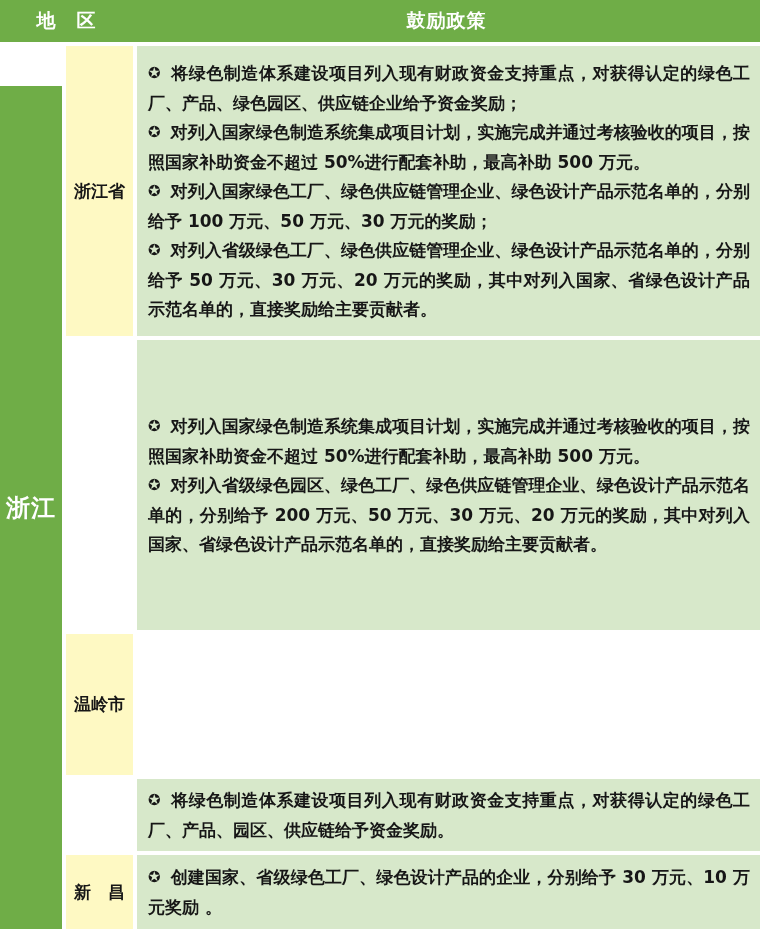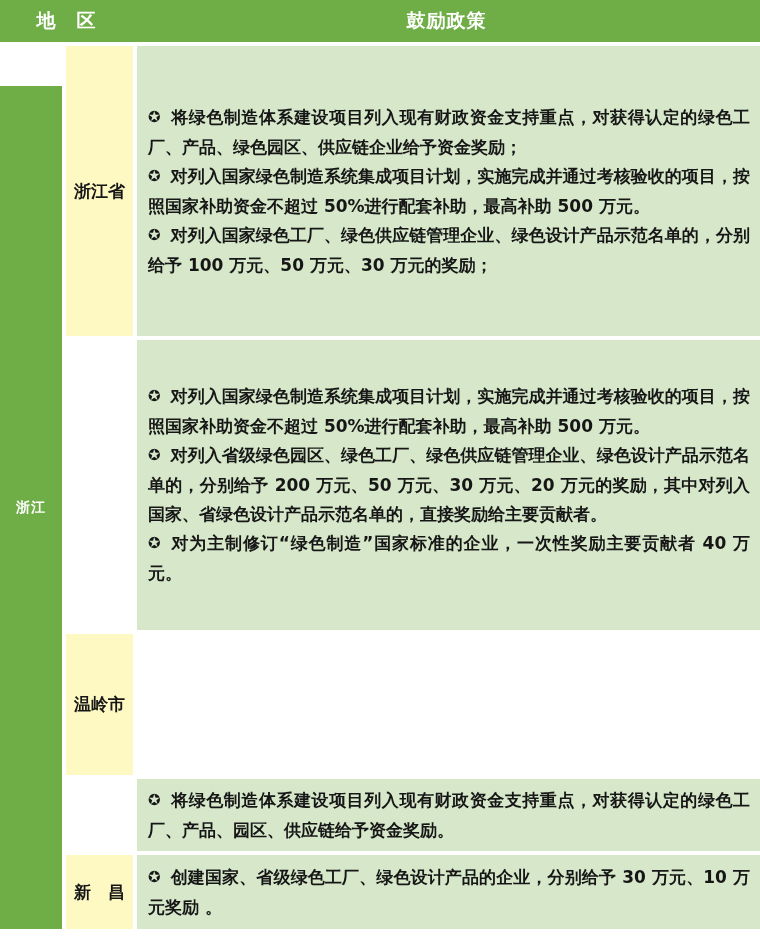--- a/index.html
+++ b/index.html
@@ -24,21 +24,21 @@
     display:flex;align-items:center;
     font-weight:bold;font-size:19px;
     letter-spacing:1px;
   }
   .hdr .hdr-region{width:133px;text-align:center;}
   .hdr .hdr-policy{flex:1;text-align:center;}
   .province{
     grid-column:1;grid-row:2 / 7;
     background:#6FAD47;color:#fff;
     display:flex;align-items:center;justify-content:center;
-    font-weight:bold;font-size:14px;letter-spacing:1px;margin-top:40px;
+    font-weight:bold;font-size:24px;letter-spacing:1px;margin-top:40px;
   }
   .city{
     grid-column:2;
     background:#fef9c3;color:#161616;
     display:flex;align-items:center;justify-content:center;
     font-weight:bold;font-size:17px;
   }
   .policy{
     grid-column:3;
     background:#D7E8CA;color:#161616;
@@ -68,26 +68,26 @@
       <div class="hdr-policy">鼓励政策</div>
     </div>
 
     <div class="province">浙江</div>
 
     <div class="city r2">浙江省</div>
     <div class="policy r2">
       <p><span class="bullet">✪</span><span>将绿色制造体系建设项目列入现有财政资金支持重点，对获得认定的绿色工厂、产品、绿色园区、供应链企业给予资金奖励；</span></p>
       <p><span class="bullet">✪</span><span>对列入国家绿色制造系统集成项目计划，实施完成并通过考核验收的项目，按照国家补助资金不超过 50%进行配套补助，最高补助 500 万元。</span></p>
       <p><span class="bullet">✪</span><span>对列入国家绿色工厂、绿色供应链管理企业、绿色设计产品示范名单的，分别给予 100 万元、50 万元、30 万元的奖励；</span></p>
+      <p><span class="bullet">✪</span><span>对列入省级绿色工厂、绿色供应链管理企业、绿色设计产品示范名单的，分别给予 50 万元、30 万元、20 万元的奖励，其中对列入国家、省绿色设计产品示范名单的，直接奖励给主要贡献者。</span></p>
     </div>
 
     <div class="policy r3">
       <p><span class="bullet">✪</span><span>对列入国家绿色制造系统集成项目计划，实施完成并通过考核验收的项目，按照国家补助资金不超过 50%进行配套补助，最高补助 500 万元。</span></p>
       <p><span class="bullet">✪</span><span>对列入省级绿色园区、绿色工厂、绿色供应链管理企业、绿色设计产品示范名单的，分别给予 200 万元、50 万元、30 万元、20 万元的奖励，其中对列入国家、省绿色设计产品示范名单的，直接奖励给主要贡献者。</span></p>
-      <p><span class="bullet">✪</span><span>对为主制修订“绿色制造”国家标准的企业，一次性奖励主要贡献者 40 万元。</span></p>
     </div>
 
     <div class="city r4">温岭市</div>
 
     <div class="policy r5">
       <p><span class="bullet">✪</span><span>将绿色制造体系建设项目列入现有财政资金支持重点，对获得认定的绿色工厂、产品、园区、供应链给予资金奖励。</span></p>
     </div>
 
     <div class="city r6">新　昌</div>
     <div class="policy r6">

